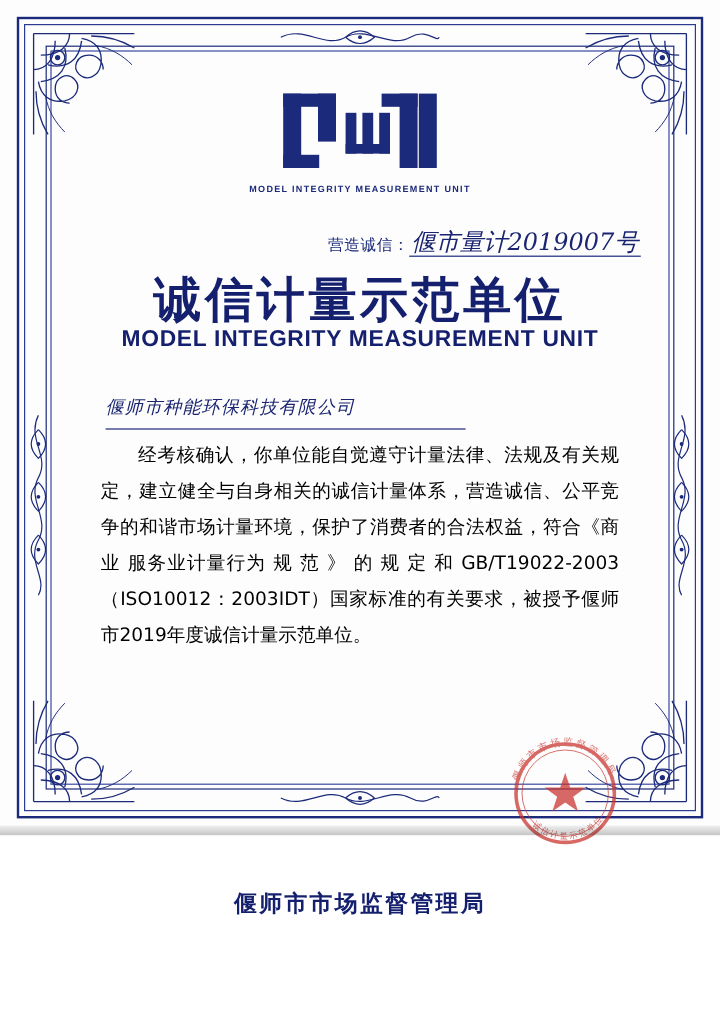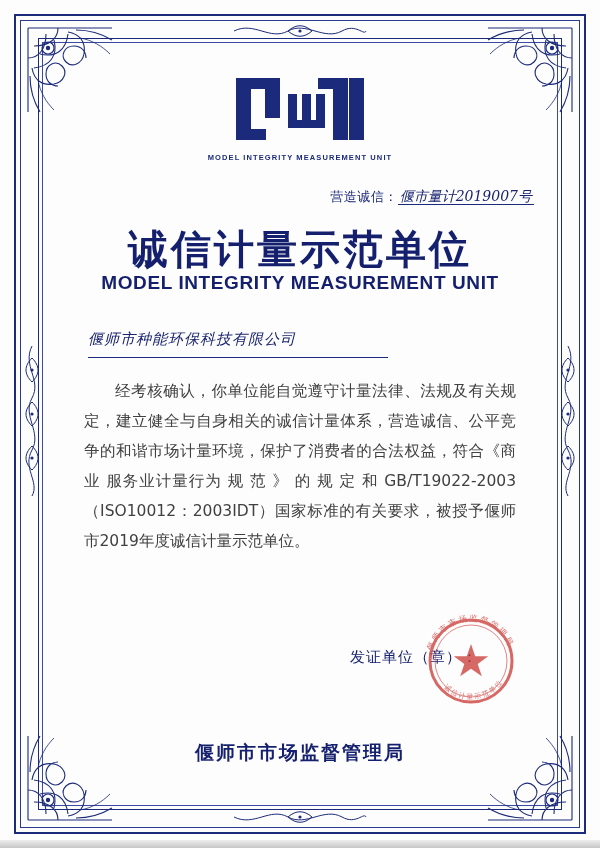--- a/index.html
+++ b/index.html
@@ -9,21 +9,21 @@
   }
   body {
     width: 600px;
     height: 848px;
     overflow: hidden;
     font-family: "DejaVu Sans", "Liberation Sans", sans-serif;
   }
   .page {
     position: relative;
     width: 600px;
-    height: 848px;
+    height: 696px;
     background: #fdfdfd;
     box-sizing: border-box;
   }
   
   .frame-outer {
     position: absolute;
     left: 14px;
     top: 14px;
     right: 14px;
     bottom: 14px;
@@ -108,21 +108,21 @@
     top: 188px;
     font-size: 13px;
     color: #1b2a7a;
     letter-spacing: 0.5px;
     white-space: nowrap;
   }
   .cert-no .handwrite {
     font-family: "DejaVu Serif", serif;
     font-style: italic;
     color: #1a2470;
-    font-size: 14px;
+    font-size: 20px;
     letter-spacing: 0;
     border-bottom: 1px solid #1b2a7a;
     padding: 0 2px;
   }
 
   
   .title-cn {
     position: absolute;
     left: 0; right: 0;
     top: 222px;
@@ -158,24 +158,24 @@
     font-size: 15px;
     color: #1a2470;
     letter-spacing: 1px;
   }
 
   
   .body-text {
     position: absolute;
     left: 84px;
     right: 84px;
-    top: 376px;
+    top: 364px;
     font-size: 15.5px;
     line-height: 30px;
-    color: #404040;
+    color: #000000;
     text-align: justify;
     text-justify: inter-ideograph;
     text-indent: 2em;
     font-family: "DejaVu Sans", sans-serif;
   }
 
   
   .issuer-line {
     position: absolute;
     right: 122px;
@@ -354,21 +354,20 @@
     <span>营造诚信：</span><span class="handwrite">偃市量计2019007号</span>
   </div>
 
   <div class="title-cn">诚信计量示范单位</div>
   <div class="title-en">MODEL INTEGRITY MEASUREMENT UNIT</div>
 
   <div class="recipient">偃师市种能环保科技有限公司</div>
 
   <div class="body-text">经考核确认，你单位能自觉遵守计量法律、法规及有关规定，建立健全与自身相关的诚信计量体系，营造诚信、公平竞争的和谐市场计量环境，保护了消费者的合法权益，符合《商业 服务业计量行为 规 范 》 的 规 定 和 GB/T19022-2003（ISO10012：2003IDT）国家标准的有关要求，被授予偃师市2019年度诚信计量示范单位。</div>
 
-  <div class="issuer-line">发证单位（章）：</div>
 
   <div class="seal">
     <svg width="106" height="106" viewBox="0 0 106 106">
       <defs>
         <path id="sealTop" d="M 53,53 m -40,0 a 40,40 0 1,1 80,0" fill="none"></path>
         <path id="sealBottom" d="M 19,70 a 38,38 0 0,0 68,0" fill="none"></path>
       </defs>
       <circle cx="53" cy="53" r="41" fill="none" stroke="#c8302b" stroke-width="3"></circle>
       <circle cx="53" cy="53" r="36" fill="none" stroke="#c8302b" stroke-width="0.8"></circle>
       <polygon fill="#c8302b" points="53,36 57.2,48.3 70.2,48.3 59.7,56 63.8,68.3 53,60.7 42.2,68.3 46.3,56 35.8,48.3 48.8,48.3"></polygon>

